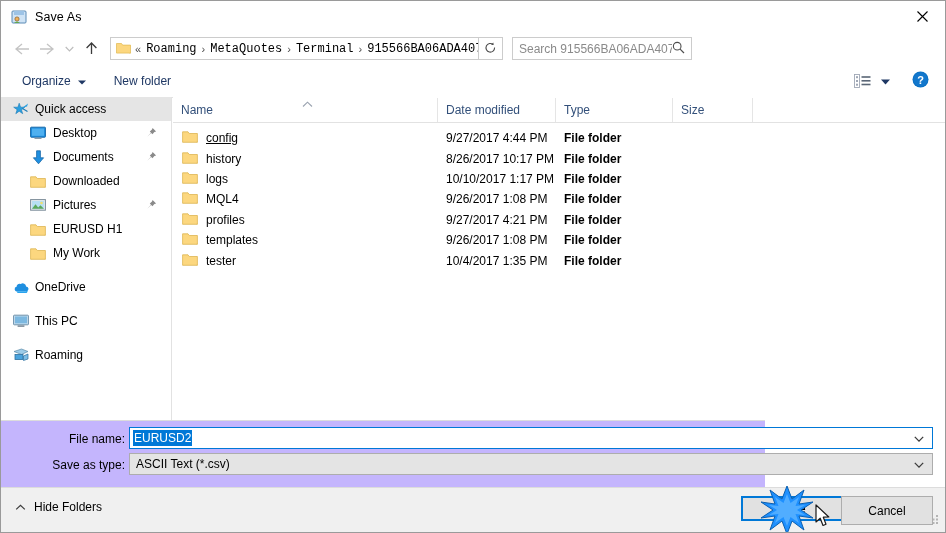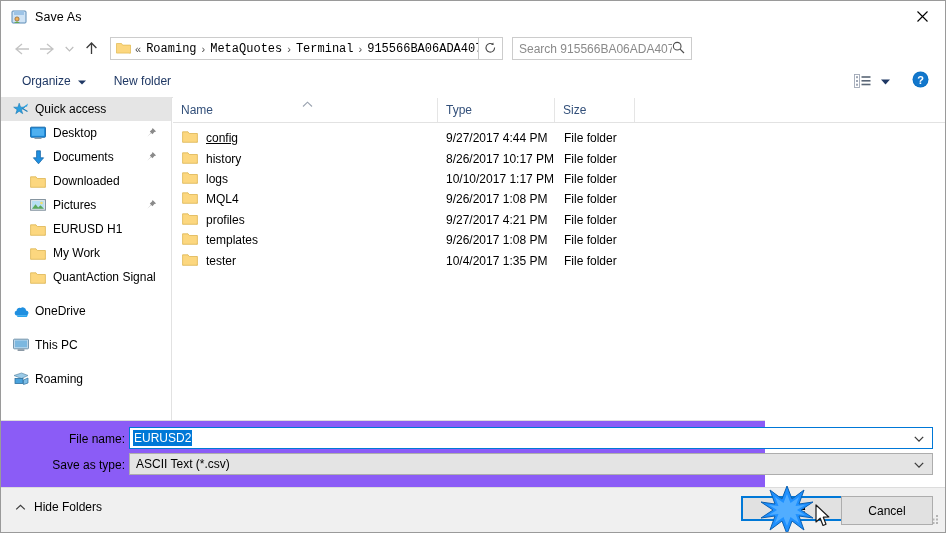--- a/index.html
+++ b/index.html
@@ -184,28 +184,28 @@
   }
   .frow {
     height: 20.4px;
     display: flex; align-items: center;
     font-size: 12px; color: #000;
   }
   .fcell { box-sizing: border-box; white-space: nowrap; overflow: hidden; }
   .fname { display: flex; align-items: center; padding-left: 9px; }
   .fname .fdico { flex: none; margin-right: 8px; }
   .fdate { padding-left: 8px; color: #000; }
-  .ftype { padding-left: 8px; color: #000; }
+  .ftype { padding-left: 8px; color: #000; font-weight: bold; }
   .fsize { padding-left: 8px; }
 
   
   #formarea {
     position: absolute; left: 0; top: 419px;
     width: 764px; height: 67px;
-    background: #8b5cf6;
+    background: #c4b5fd;
     border-top: 1px solid #dcdcdc;
   }
   .formlabel {
     position: absolute;
     font-size: 12px; color: #000;
     text-align: right;
     width: 110px;
   }
   #lbl-filename { left: 14px; top: 11px; }
   #lbl-savetype { left: 14px; top: 37px; }
@@ -471,29 +471,20 @@
       </div>
       <div class="side-item lvl1">
         <span class="side-ico">
           <svg width="16" height="13" viewBox="0 0 16 13">
             <path d="M0.6 1.8 h5.4 l1.3 1.7 h8.1 v8.8 h-14.8 z" fill="#fcd77f" stroke="#ddb552" stroke-width="0.8"></path>
             <path d="M14.1 12.3 l1.3 -1.4 v1.4 z" fill="#e5bf63"></path>
           </svg>
         </span>
         <span class="side-label">My Work</span>
       </div>
-      <div class="side-item lvl1">
-        <span class="side-ico">
-          <svg width="16" height="13" viewBox="0 0 16 13">
-            <path d="M0.6 1.8 h5.4 l1.3 1.7 h8.1 v8.8 h-14.8 z" fill="#fcd77f" stroke="#ddb552" stroke-width="0.8"></path>
-            <path d="M14.1 12.3 l1.3 -1.4 v1.4 z" fill="#e5bf63"></path>
-          </svg>
-        </span>
-        <span class="side-label">QuantAction Signal</span>
-      </div>
       <div class="side-gap"></div>
       <div class="side-item lvl0">
         <span class="side-ico">
           <svg width="17" height="12" viewBox="0 0 17 12">
             <path d="M4.6 10.6 h9 a2.6 2.6 0 0 0 0.3 -5.2 a3.5 3.5 0 0 0 -5.6 -2.6 a3.1 3.1 0 0 0 -4.5 3 a2.4 2.4 0 0 0 0.8 4.8 z" fill="#1f8fe0"></path>
             <path d="M4.6 10.6 h9 a2.6 2.6 0 0 0 1.9 -4.4 a4.7 4.7 0 0 1 -11.6 4.4 z" fill="#2aa4ee"></path>
           </svg>
         </span>
         <span class="side-label">OneDrive</span>
       </div>
@@ -517,20 +508,21 @@
             <path d="M10.5 8 L15 6 L15 11 L10.5 12.5 z" fill="#7dbde5" stroke="#2d6f9e" stroke-width="0.7"></path>
           </svg>
         </span>
         <span class="side-label">Roaming</span>
       </div>
     </div>
 
   <div id="filepane">
     <div id="colheader">
       <div class="colh" style="width:265px">Name</div>
+      <div class="colh" style="width:118px">Date modified</div>
       <div class="colh" style="width:117px">Type</div>
       <div class="colh" style="width:80px">Size</div>
       <div id="sort-indicator">
         <svg width="13" height="7" viewBox="0 0 13 7">
             <path d="M2 5.5 L6.5 1.2 L11 5.5" stroke="#9aa3b0" stroke-width="1.1" fill="none"></path>
           </svg>
       </div>
     </div>
     <div id="filerows" style="padding-top:5px">
         <div class="frow">

